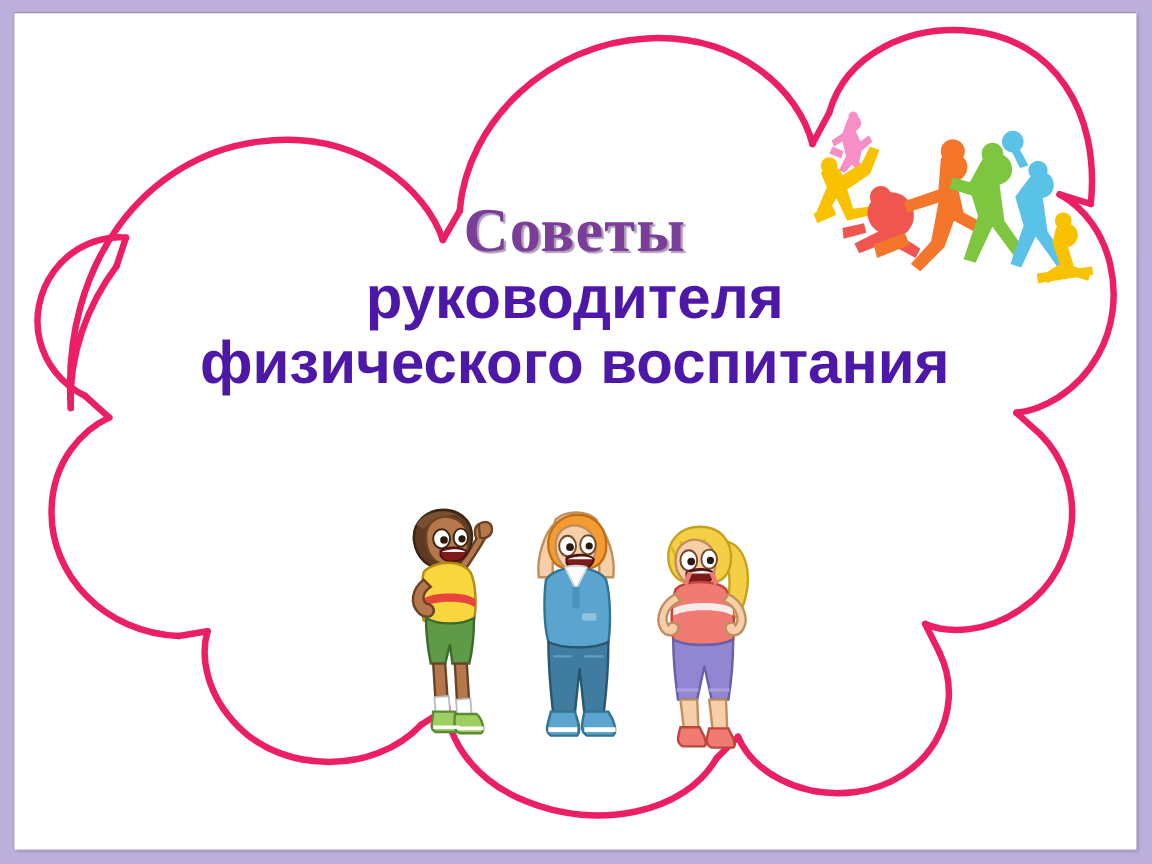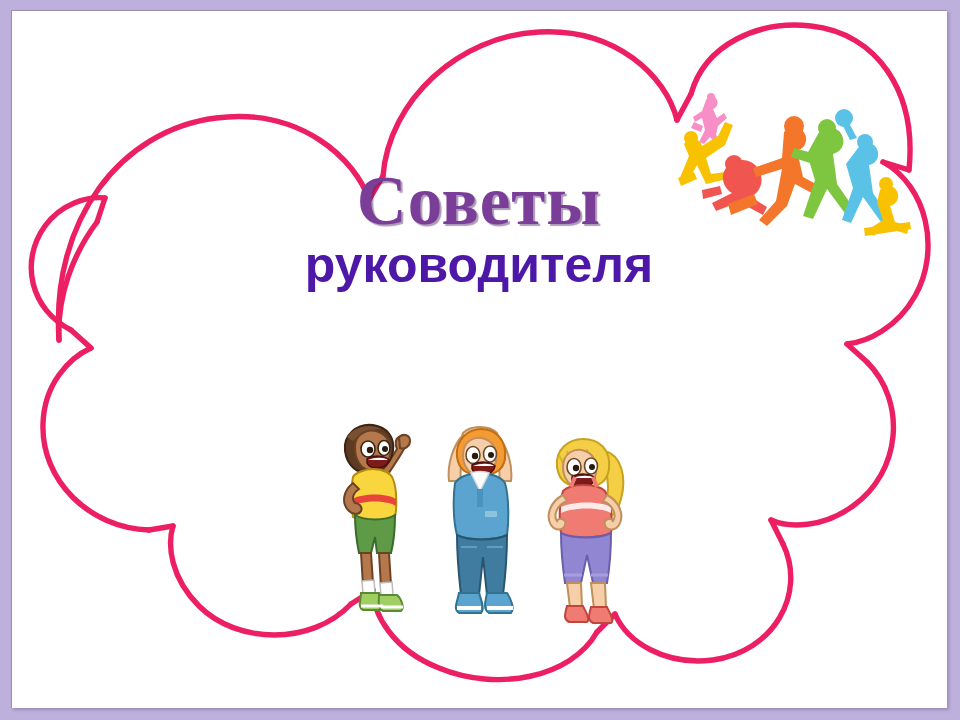--- a/index.html
+++ b/index.html
@@ -46,21 +46,21 @@
   
   #text-block {
     position: absolute;
     left: 0;
     right: 0;
     top: 158px;
     text-align: center;
   }
   #title-main {
     font-family: "Liberation Serif", "DejaVu Serif", serif;
-    font-size: 69px;
+    font-size: 52px;
     line-height: 0.98;
     font-weight: 700;
     color: #7a3e98;
     letter-spacing: 1px;
     text-shadow: 2px 2px 1px rgba(70,30,95,.45);
     margin: 0;
   }
   #title-sub1 {
     font-family: "Liberation Sans", sans-serif;
     font-size: 50px;
@@ -135,20 +135,21 @@
 
         <path d="M 60 320 C 20 300 8 252 34 216 C 50 194 76 186 94 188"></path>
         <path d="M 94 188 L 86 212"></path>
         <path d="M 86 212 C 62 244 46 286 48 330"></path>
       </g>
     </svg>
 
     <div id="text-block">
       <div id="title-main">Советы</div>
       <div id="title-sub1">руководителя</div>
+      <div id="title-sub2">физического воспитания</div>
     </div>
 
     <div id="sports-collage">
       <svg class="art-svg" viewBox="0 0 250 180">
 
         <g fill="#f78fc6">
           <path d="M40 8 c3-5 9-5 11 0 c2 4 -1 8 -4 9 l4 9 l7 -5 l3 5 l-9 8 l-2 9 l6 8 l-4 4 l-8 -10 l-6 7 l-5 -2 l6 -12 l-3 -12 l-7 4 l-2 -5 l9 -6 z"></path>
           <circle cx="45" cy="5" r="4"></circle>
           <path d="M28 30 l9 4 l-2 6 l-10 -4 z"></path>
         </g>

